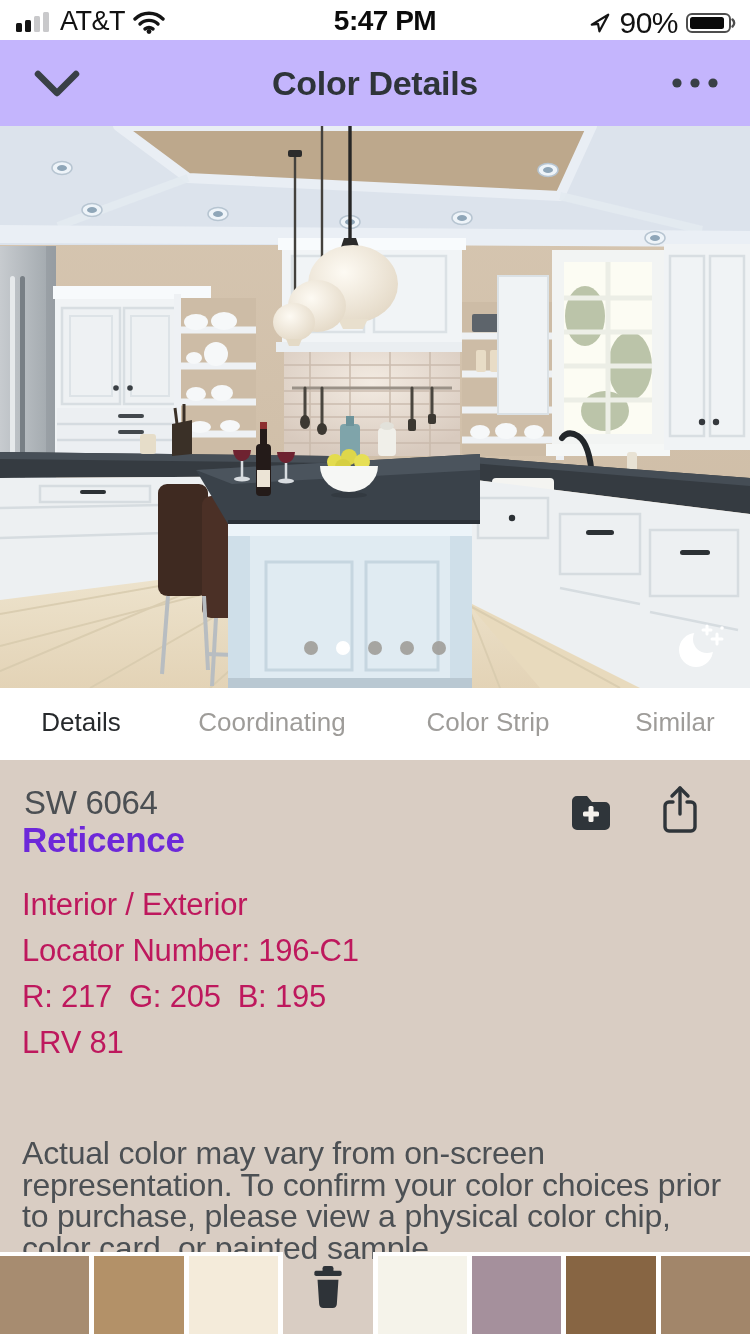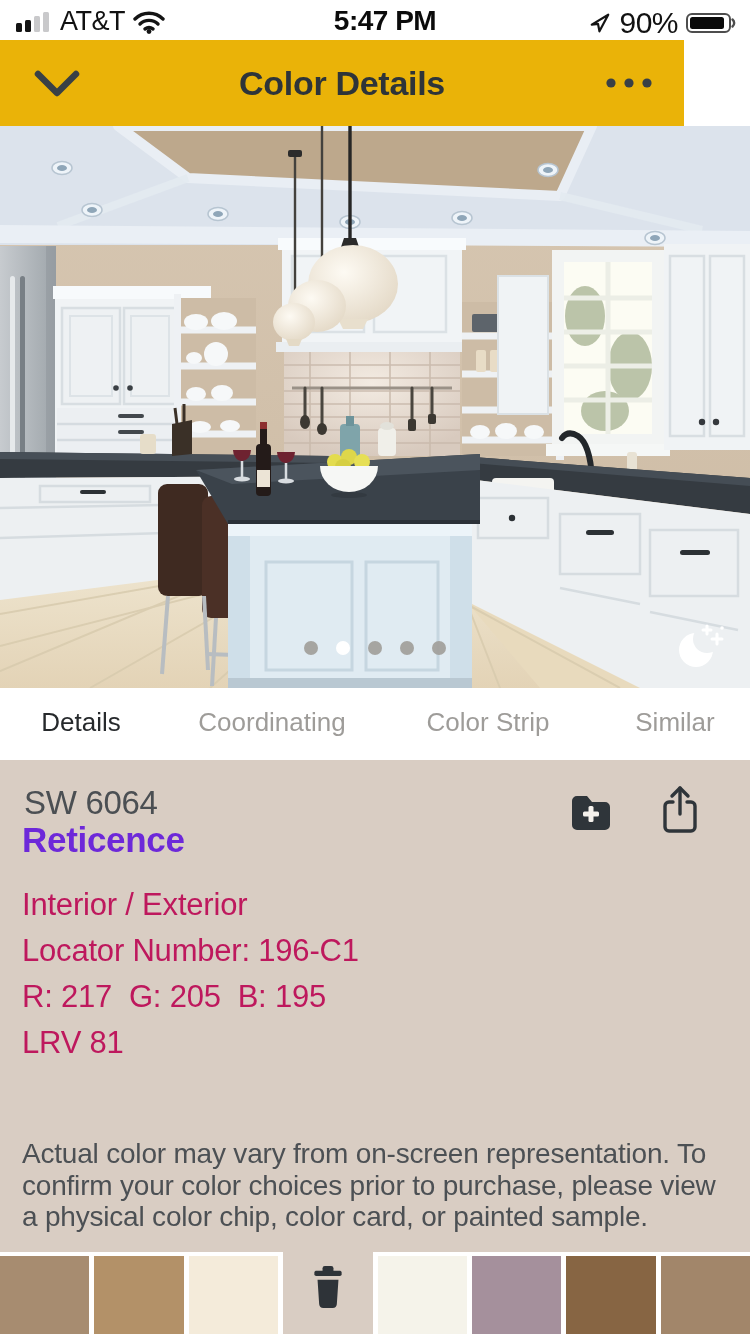--- a/index.html
+++ b/index.html
@@ -10,21 +10,21 @@
   }
   
   .status-bar{position:absolute;top:0;left:0;width:750px;height:40px;}
   .sb-left{position:absolute;left:16px;top:6px;display:flex;align-items:center;gap:8px;}
   .sb-carrier{font-size:27px;color:#111;letter-spacing:-.5px;}
   .sb-time{position:absolute;left:0;right:0;top:5px;text-align:center;
     font-size:28px;font-weight:700;color:#0b0b0b;letter-spacing:-.5px;margin-left:20px;}
   .sb-right{position:absolute;right:12px;top:6px;display:flex;align-items:center;gap:8px;}
   .sb-batt-label{font-size:30px;color:#111;letter-spacing:-.5px;}
   
-  .nav-bar{position:absolute;top:40px;left:0;width:684px;height:86px;background:#eab308;}
+  .nav-bar{position:absolute;top:40px;left:0;width:750px;height:86px;background:#c4b5fd;}
   .nav-title{position:absolute;left:0;right:0;top:24px;text-align:center;
     font-size:34px;font-weight:700;color:#2e3439;letter-spacing:-.3px;}
   .nav-collapse{position:absolute;left:34px;top:28px;width:46px;height:32px;cursor:pointer;}
   .nav-more{position:absolute;right:30px;top:36px;width:50px;height:14px;cursor:pointer;}
   
   .photo{position:absolute;top:126px;left:0;width:750px;height:562px;overflow:hidden;background:#cfc0ab;}
   .photo svg.scene{position:absolute;top:0;left:0;}
   .dots{position:absolute;left:0;right:0;top:515px;display:flex;justify-content:center;gap:18px;}
   .dot{width:14px;height:14px;border-radius:50%;background:#a19e9a;opacity:.92;}
   .dot.active{background:#ffffff;opacity:1;}
@@ -36,21 +36,21 @@
   .tab.active{color:#26292c;}
   
   .content{position:absolute;top:760px;left:0;width:750px;height:574px;background:#d9cdc3;}
   .sw-code{position:absolute;left:24px;top:24px;font-size:33px;color:#4b4f53;letter-spacing:-.3px;}
   .sw-name{position:absolute;left:22px;top:60px;font-size:35px;font-weight:700;color:#6d28d9;letter-spacing:-.3px;}
   .btn-folder{position:absolute;left:568px;top:32px;width:46px;height:42px;cursor:pointer;}
   .btn-share{position:absolute;left:658px;top:24px;width:44px;height:54px;cursor:pointer;}
   .detail-lines{position:absolute;left:22px;top:122px;font-size:31px;color:#be185d;
     letter-spacing:-.2px;}
   .detail-line{height:46px;line-height:46px;white-space:pre-wrap;}
-  .disclaimer{position:absolute;left:22px;top:378px;width:708px;font-size:28px;
+  .disclaimer{position:absolute;left:22px;top:378px;width:708px;font-size:32px;
     line-height:31.5px;color:#4c5054;letter-spacing:-.2px;}
   
   .palette{position:absolute;left:0;right:0;top:492px;bottom:0;display:flex;}
   .cell{flex:1;position:relative;}
   .cell + .cell{border-left:5px solid #fff;}
   .cell.swatch{border-top:4px solid #fff;}
   .cell.trash-slot{display:flex;align-items:center;justify-content:center;cursor:pointer;}
   .trash-ic{margin-top:-12px;}
 </style>
 </head>

